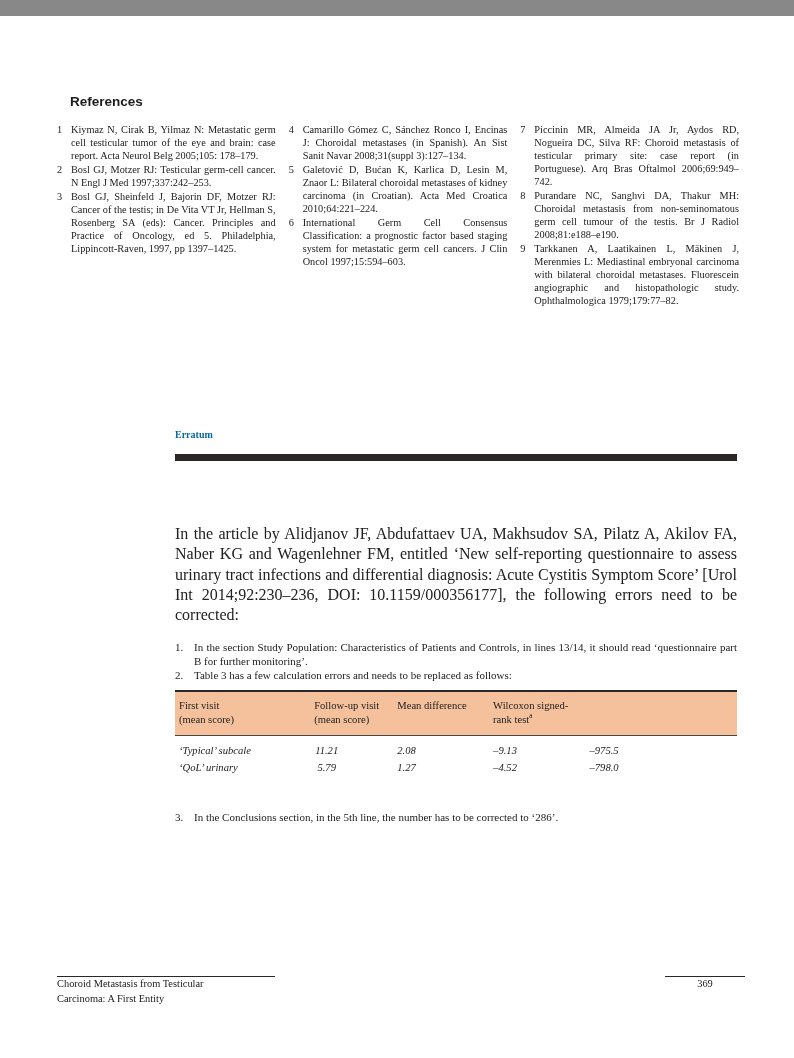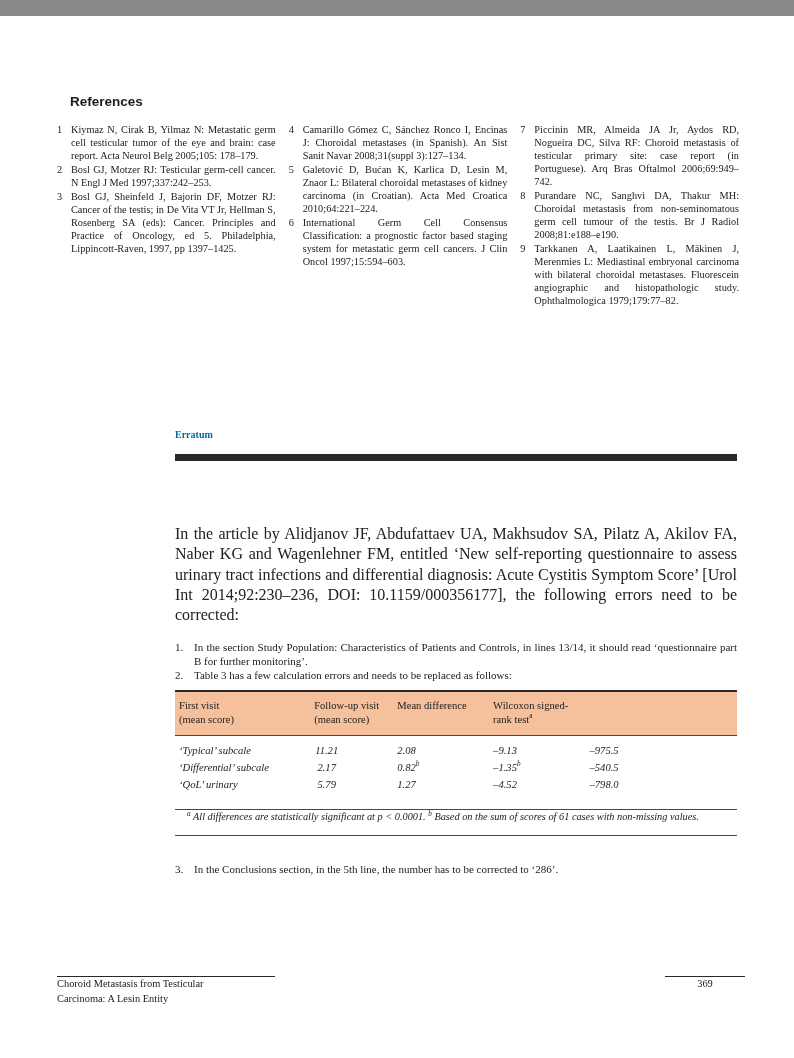--- a/index.html
+++ b/index.html
@@ -141,44 +141,34 @@
       </div>
       <div class="tbl-body tbl-rule">
         <div class="tbl-row">
           <div>‘Typical’ subcale</div>
           <div><span class="num-r">11.21</span></div>
           <div><span>2.08</span><sup></sup></div>
           <div><span>–9.13</span><sup></sup></div>
           <div>–975.5</div>
         </div>
         <div class="tbl-row">
-          <div>‘Differential’ subcale</div>
-          <div><span class="num-r">2.17</span></div>
-          <div><span>0.82</span><sup>b</sup></div>
-          <div><span>–1.35</span><sup>b</sup></div>
-          <div>–540.5</div>
-        </div>
-        <div class="tbl-row">
           <div>‘QoL’ urinary</div>
           <div><span class="num-r">5.79</span></div>
           <div><span>1.27</span><sup></sup></div>
           <div><span>–4.52</span><sup></sup></div>
           <div>–798.0</div>
         </div>
-      </div>
-      <div class="footnote tbl-rule">
-        <sup>a</sup><span> All differences are statistically significant at p &lt; 0.0001. </span><sup>b</sup><span> Based on the sum of scores of 61 cases with non-missing values.</span>
       </div>
     </div>
 
     <div class="err-item item3">
       <span class="it-num">3.</span>
       <span class="it-text">In the Conclusions section, in the 5th line, the number has to be corrected to ‘286’.</span>
     </div>
   </section>
 
   <div class="footer-block footer-left">
     <div>Choroid Metastasis from Testicular</div>
-    <div>Carcinoma: A Lesin Entity</div>
+    <div>Carcinoma: A First Entity</div>
   </div>
   <div class="footer-block footer-right">369</div>
 
 </div>
 
 </body></html>

